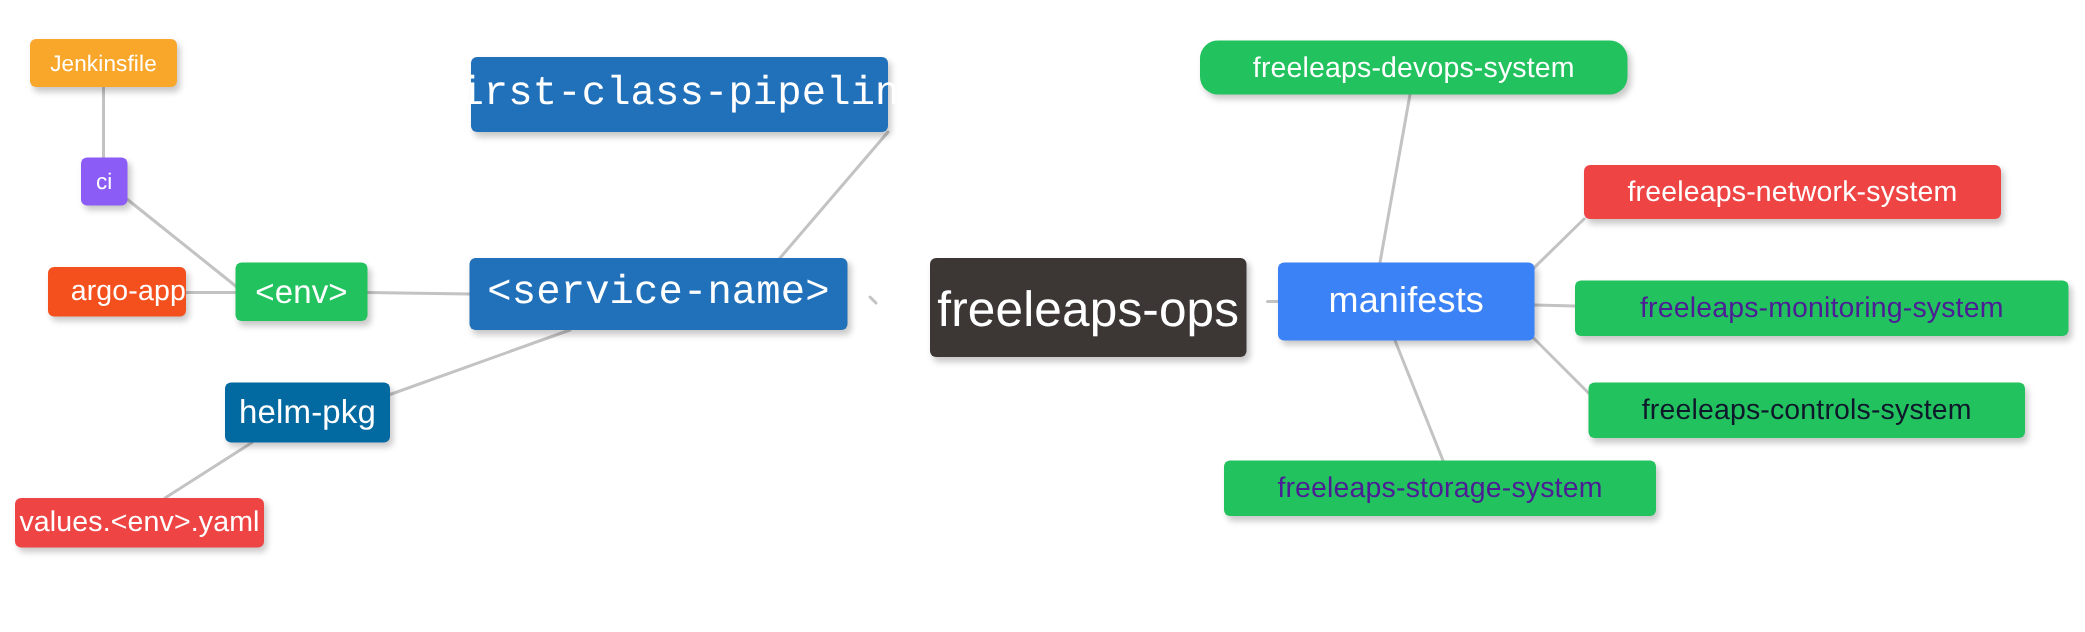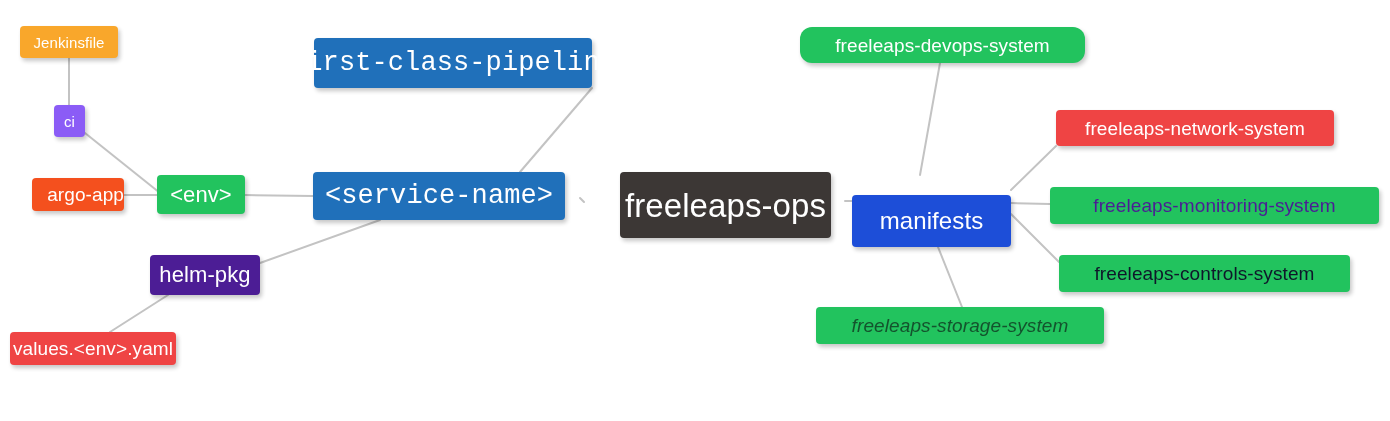--- a/index.html
+++ b/index.html
@@ -88,44 +88,44 @@
       </div>
       <div class="node sz-leaf" style="left: 32px; top: 178px; width: 92px; height: 33px; background: rgb(244, 80, 30); color: rgb(255, 255, 255); justify-content: flex-end;">
         <span class="node-label">argo-app</span>
       </div>
       <div class="node sz-branch" style="left: 157px; top: 175px; width: 88px; height: 39px; background: rgb(34, 195, 94); color: rgb(255, 255, 255); text-align: center;">
         <span class="node-label">&lt;env&gt;</span>
       </div>
       <div class="node sz-leaf" style="left: 10px; top: 332px; width: 166px; height: 33px; background: #ef4444; color: rgb(255, 255, 255); text-align: right;">
         <span class="node-label">values.&lt;env&gt;.yaml</span>
       </div>
-      <div class="node sz-branch" style="left: 150px; top: 255px; width: 110px; height: 40px; background: #4c1d95; color: rgb(255, 255, 255);">
+      <div class="node sz-branch" style="left: 150px; top: 255px; width: 110px; height: 40px; background: #0369a1; color: rgb(255, 255, 255);">
         <span class="node-label">helm-pkg</span>
       </div>
       <div class="node sz-major" style="left: 314px; top: 38px; width: 278px; height: 50px; background: rgb(32, 112, 186); color: rgb(255, 255, 255);">
         <span class="node-label">first-class-pipeline</span>
       </div>
       <div class="node sz-major" style="left: 313px; top: 172px; width: 252px; height: 48px; background: rgb(32, 112, 186); color: rgb(255, 255, 255);">
         <span class="node-label">&lt;service-name&gt;</span>
       </div>
       <div class="node sz-root" style="left: 584px; top: 172px; width: 211px; height: 66px; background: rgb(60, 55, 53); color: rgb(255, 255, 255); margin-left: 36px;">
         <span class="node-label">freeleaps-ops</span>
       </div>
-      <div class="node sz-mid" style="left: 852px; top: 175px; width: 159px; height: 52px; background: #1d4ed8; color: rgb(255, 255, 255); margin-top: 20px;">
+      <div class="node sz-mid" style="left: 852px; top: 175px; width: 171px; height: 52px; background: #3b82f6; color: rgb(255, 255, 255);">
         <span class="node-label">manifests</span>
       </div>
       <div class="node sz-leaf" style="left: 800px; top: 27px; width: 285px; height: 36px; background: rgb(34, 195, 94); color: rgb(255, 255, 255); border-radius: 12px;">
         <span class="node-label">freeleaps-devops-system</span>
       </div>
       <div class="node sz-leaf" style="left: 1056px; top: 110px; width: 278px; height: 36px; background: #ef4444; color: rgb(255, 255, 255);">
         <span class="node-label">freeleaps-network-system</span>
       </div>
       <div class="node sz-leaf" style="left: 1050px; top: 187px; width: 329px; height: 37px; background: rgb(34, 195, 94); color: #4c1d95;">
         <span class="node-label">freeleaps-monitoring-system</span>
       </div>
       <div class="node sz-leaf" style="left: 1059px; top: 255px; width: 291px; height: 37px; background: rgb(34, 195, 94); color: #0f172a;">
         <span class="node-label">freeleaps-controls-system</span>
       </div>
-      <div class="node sz-leaf" style="left: 816px; top: 307px; width: 288px; height: 37px; background: rgb(34, 195, 94); color: #14532d; font-style: italic;">
+      <div class="node sz-leaf" style="left: 816px; top: 307px; width: 288px; height: 37px; background: rgb(34, 195, 94); color: #4c1d95;">
         <span class="node-label">freeleaps-storage-system</span>
       </div>
     </div>
 </div>
 
 </body></html>

